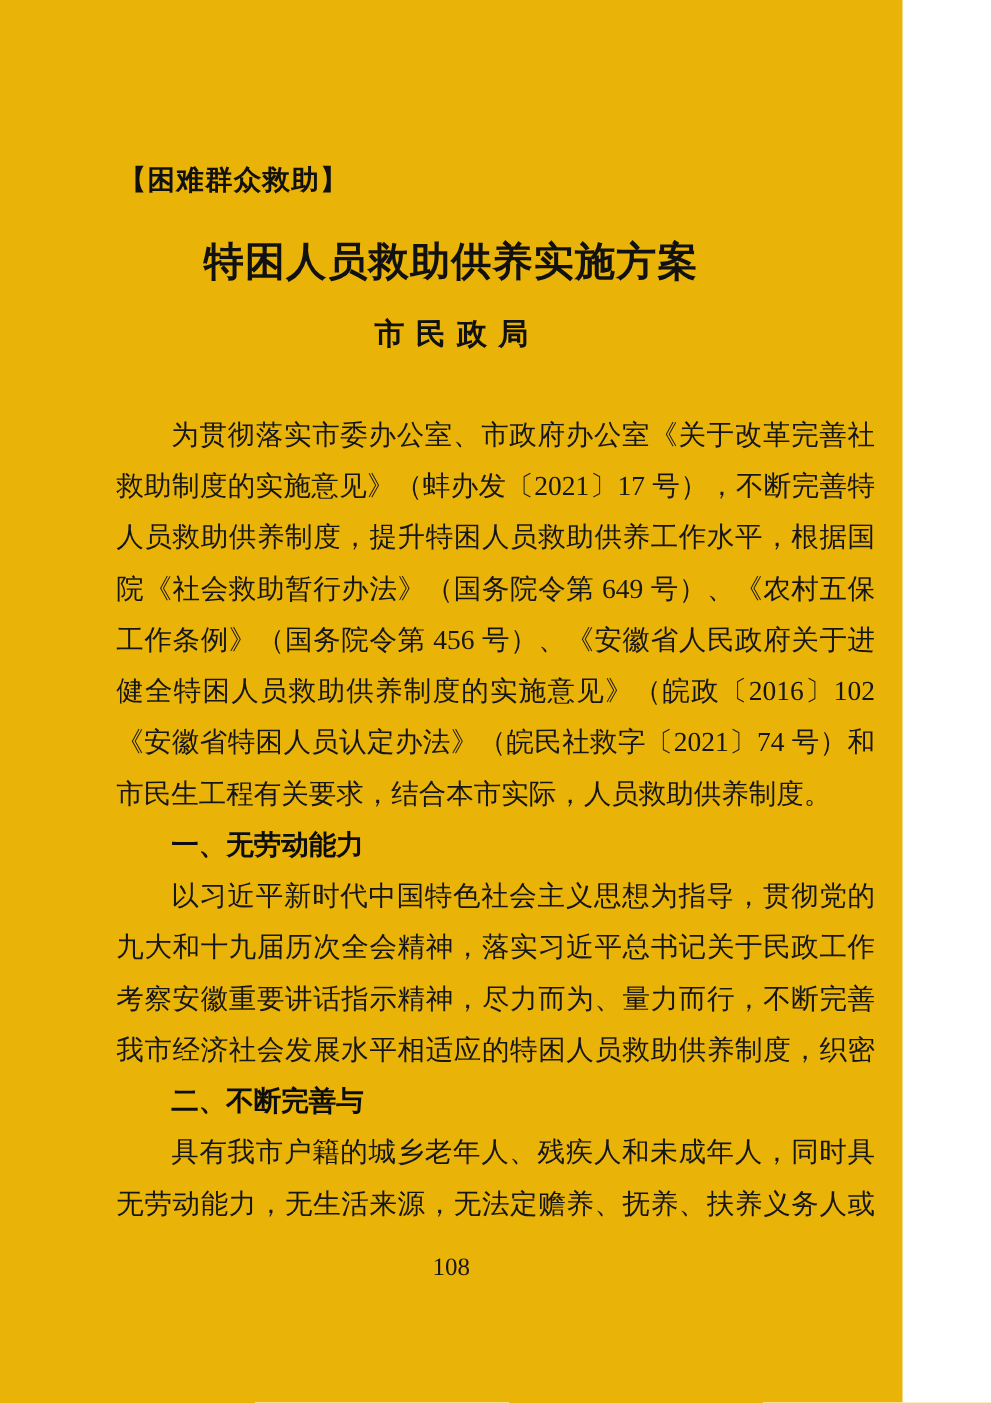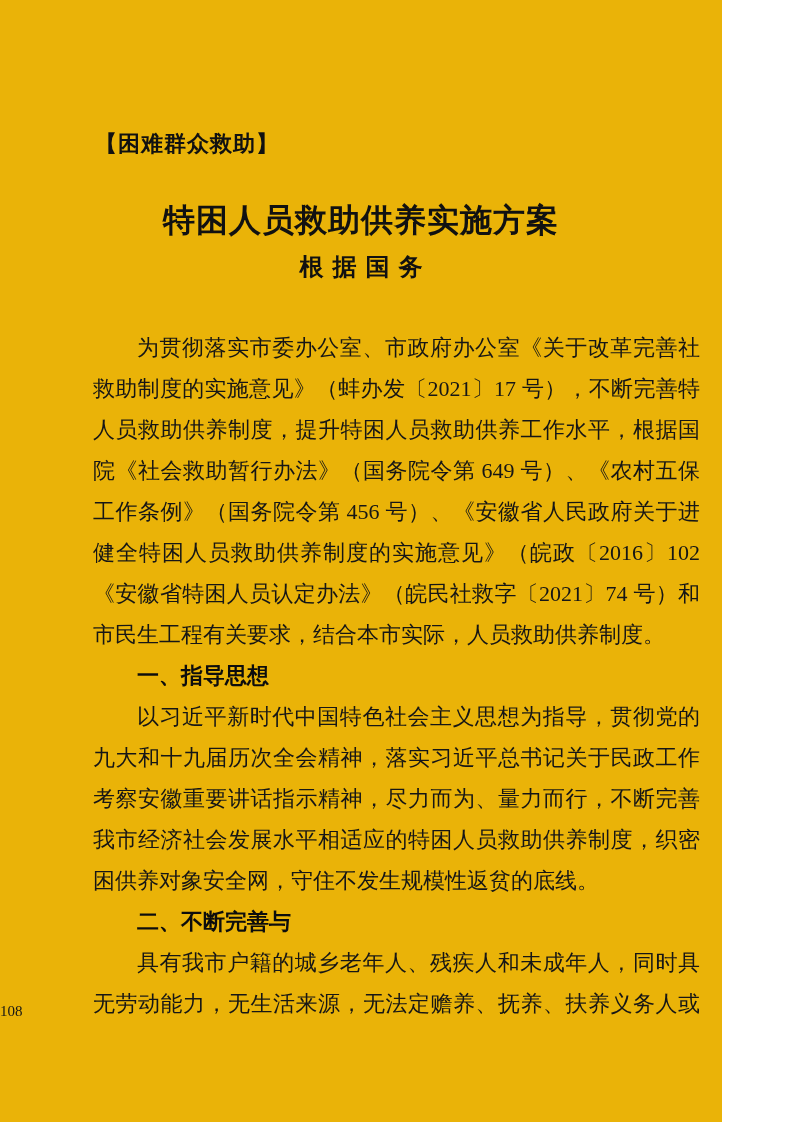--- a/index.html
+++ b/index.html
@@ -22,21 +22,21 @@
     top: 129px;
     font-family: "Liberation Sans", "DejaVu Sans", sans-serif;
     font-weight: 700;
     font-size: 22px;
     letter-spacing: 1px;
     white-space: nowrap;
   }
   .title {
     position: absolute;
     left: 0;
-    top: 199px;
+    top: 188px;
     width: 100%;
     margin: 0;
     text-align: center;
     font-family: "Liberation Serif", "DejaVu Serif", serif;
     font-weight: 700;
     font-size: 32px;
     letter-spacing: 1px;
     white-space: nowrap;
   }
   .subtitle {
@@ -79,50 +79,49 @@
     font-family: "Liberation Sans", "DejaVu Sans", sans-serif;
     font-weight: 700;
     font-size: 22px;
     color: #0d0d0d;
   }
   .page-number {
     position: absolute;
     left: 0;
     top: 1003px;
     width: 100%;
-    text-align: left;
+    text-align: center;
     font-family: "Liberation Serif", "DejaVu Serif", serif;
-    font-size: 15px;
+    font-size: 20px;
     color: #161616;
   }
 </style>
 </head>
 <body>
 
 <div class="page">
   <div class="tag">【困难群众救助】</div>
 
   <h1 class="title">特困人员救助供养实施方案</h1>
 
-  <div class="subtitle">根据国务</div>
+  <div class="subtitle">市民政局</div>
 
   <div class="body-text" id="body-lines">
       <div class="line indent justify">为贯彻落实市委办公室、市政府办公室《关于改革完善社会</div>
       <div class="line justify">救助制度的实施意见》（蚌办发〔2021〕17 号），不断完善特困</div>
       <div class="line justify">人员救助供养制度，提升特困人员救助供养工作水平，根据国务</div>
       <div class="line justify">院《社会救助暂行办法》（国务院令第 649 号）、《农村五保供养</div>
       <div class="line justify">工作条例》（国务院令第 456 号）、《安徽省人民政府关于进一步</div>
       <div class="line justify">健全特困人员救助供养制度的实施意见》（皖政〔2016〕102 号）、</div>
       <div class="line justify">《安徽省特困人员认定办法》（皖民社救字〔2021〕74 号）和省、</div>
       <div class="line">市民生工程有关要求，结合本市实际，人员救助供养制度。</div>
-      <div class="line heading indent">一、指导思想</div>
+      <div class="line heading indent">一、无劳动能力</div>
       <div class="line indent justify">以习近平新时代中国特色社会主义思想为指导，贯彻党的十</div>
       <div class="line justify">九大和十九届历次全会精神，落实习近平总书记关于民政工作和</div>
       <div class="line justify">考察安徽重要讲话指示精神，尽力而为、量力而行，不断完善与</div>
       <div class="line justify">我市经济社会发展水平相适应的特困人员救助供养制度，织密特</div>
-      <div class="line">困供养对象安全网，守住不发生规模性返贫的底线。</div>
       <div class="line heading indent">二、不断完善与</div>
       <div class="line indent justify">具有我市户籍的城乡老年人、残疾人和未成年人，同时具备</div>
       <div class="line justify">无劳动能力，无生活来源，无法定赡养、抚养、扶养义务人或其</div>
     </div>
 
   <div class="page-number">108</div>
 </div>
 
 </body></html>

